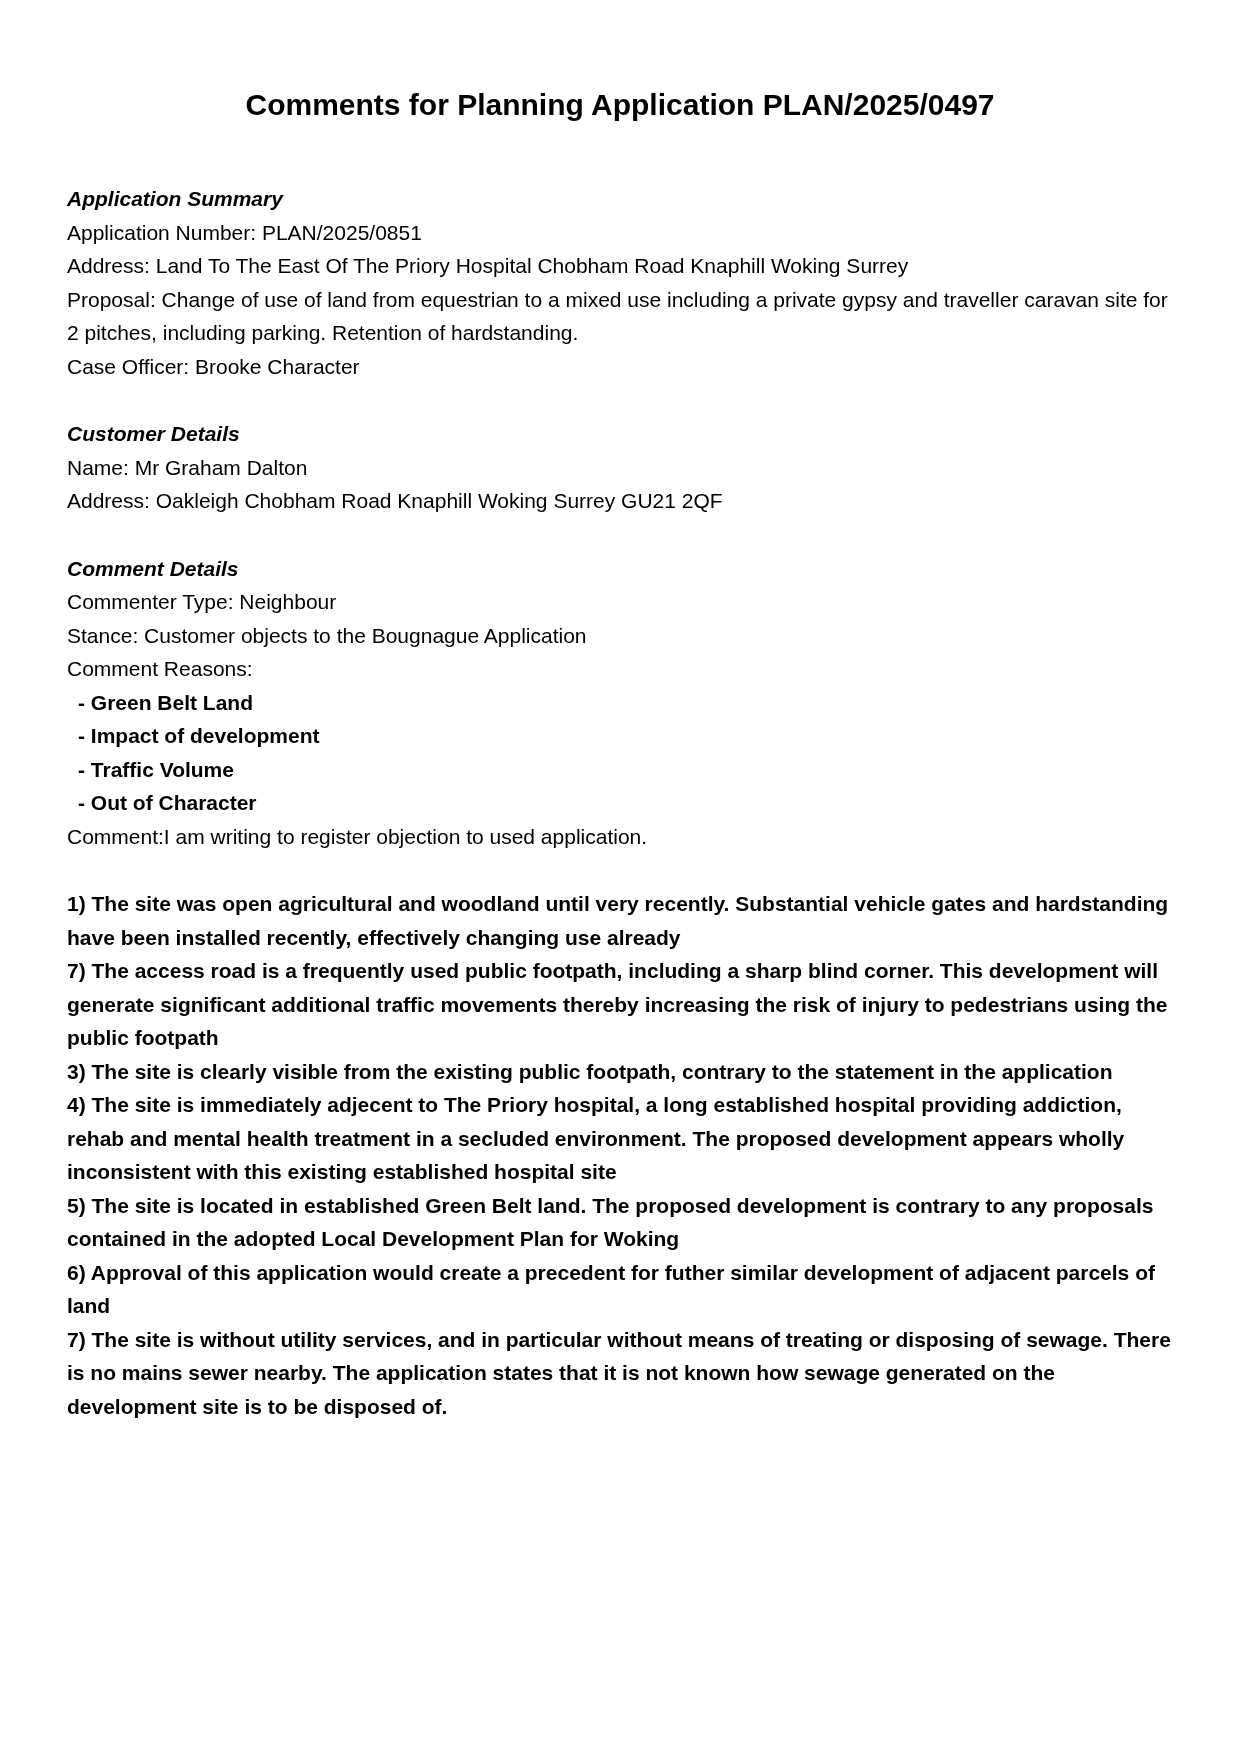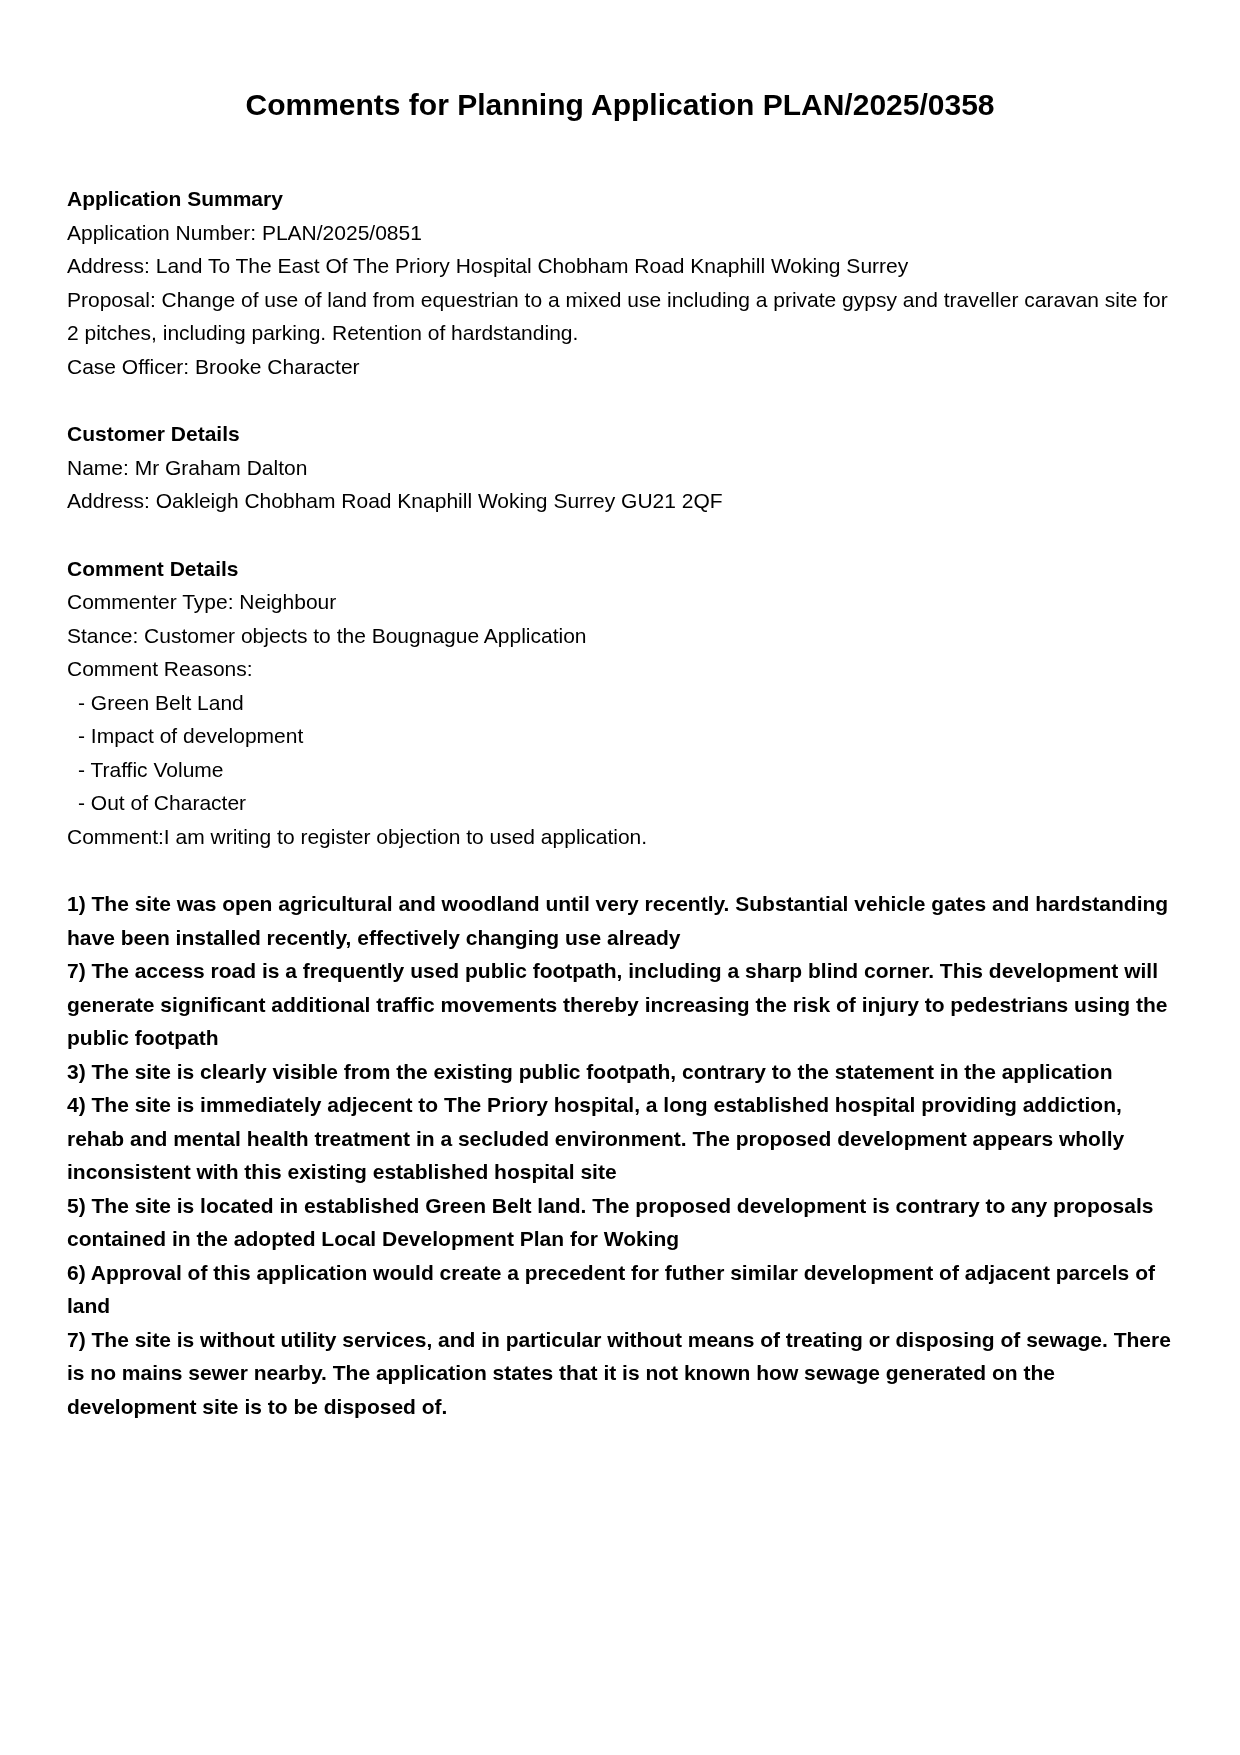--- a/index.html
+++ b/index.html
@@ -21,39 +21,41 @@
     text-align: center;
     font-size: 30px;
     font-weight: bold;
     line-height: 38px;
     margin-bottom: 58px;
   }
   .section { margin: 0; }
   .section + .section { margin-top: 15px; }
   .section-heading {
     font-weight: bold;
+    font-style: italic;
   }
   .section-heading.spaced {
     margin-top: 34px;
   }
   p { margin: 0; }
   .reason {
     padding-left: 11px;
+    font-weight: bold;
   }
   .comment-body {
     margin-top: 34px;
     font-weight: bold;
   }
 </style>
 </head>
 <body>
 
 <div class="page">
 
-  <h1 class="doc-title">Comments for Planning Application PLAN/2025/0358</h1>
+  <h1 class="doc-title">Comments for Planning Application PLAN/2025/0497</h1>
 
   <div class="section">
     <p class="section-heading">Application Summary</p>
     <p>Application Number: PLAN/2025/0851</p>
     <p>Address: Land To The East Of The Priory Hospital Chobham Road Knaphill Woking Surrey</p>
     <p>Proposal: Change of use of land from equestrian to a mixed use including a private gypsy and traveller caravan site for 2 pitches, including parking. Retention of hardstanding.</p>
     <p>Case Officer: Brooke Character</p>
   </div>
 
   <div class="section">

